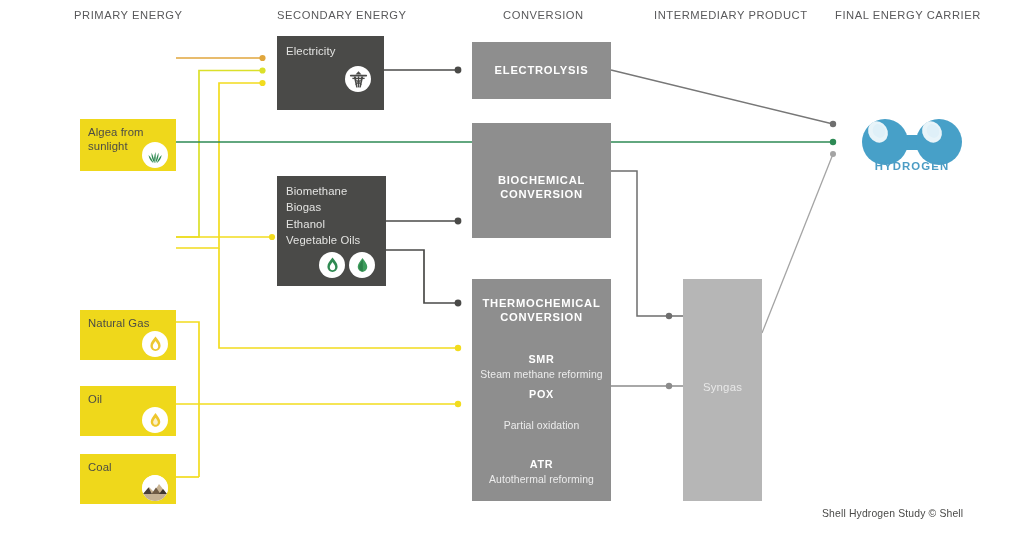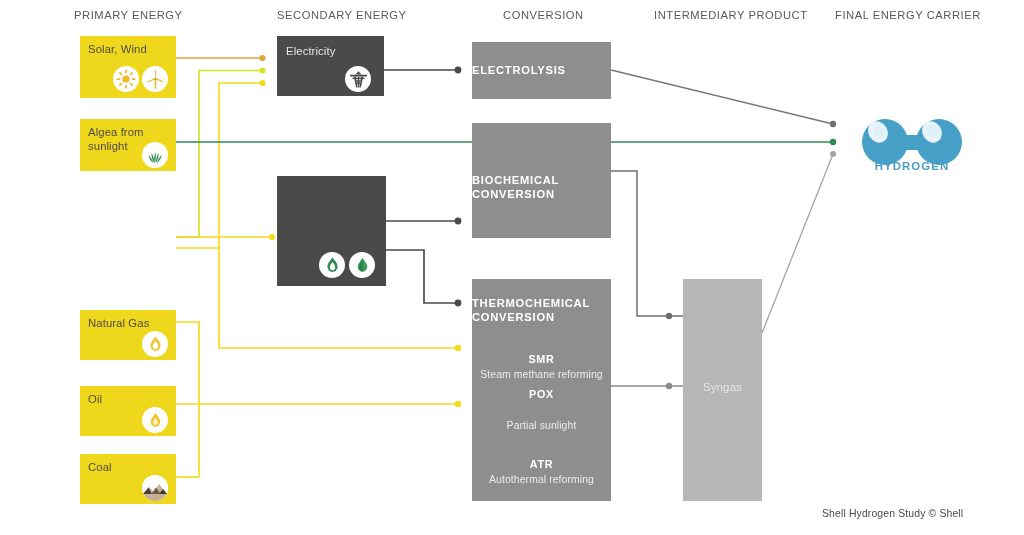--- a/index.html
+++ b/index.html
@@ -31,21 +31,21 @@
     font-size:11.3px;color:#4c4c46;line-height:14px;letter-spacing:.1px;
   }
   .dlabel{
     position:absolute;left:9px;top:7px;
     font-size:11.3px;color:#e3e3e1;line-height:16.4px;letter-spacing:.1px;
   }
   .dlabel div{white-space:nowrap;}
 
   .conv-title{
     position:absolute;left:0;right:0;
-    color:#ffffff;font-weight:bold;
+    text-align:center;color:#ffffff;font-weight:bold;
     font-size:11.2px;letter-spacing:.75px;line-height:14.5px;
   }
   .sub-strong{
     position:absolute;left:0;right:0;text-align:center;color:#ffffff;
     font-weight:bold;font-size:10.8px;letter-spacing:.7px;
   }
   .sub-light{
     position:absolute;left:0;right:0;text-align:center;color:#ececec;
     font-size:10.4px;letter-spacing:.1px;
   }
@@ -132,43 +132,20 @@
 
       <path d="M611,386 H683" stroke="#8b8b8b" stroke-width="1.5"></path>
       <circle cx="669" cy="386" r="3.2" fill="#8b8b8b"></circle>
 
       <path d="M762,333 L833,154" stroke="#a4a4a4" stroke-width="1.3"></path>
       <circle cx="833" cy="154" r="3.0" fill="#a4a4a4"></circle>
 
     </g>
   </svg>
 
-  <div class="box yellow" style="left:80px;top:36px;width:96px;height:62px;">
-    <div class="ylabel">Solar, Wind</div>
-    <div class="badge" style="left:33px;top:30px;width:26px;height:26px;">
-      <svg width="20" height="20" viewBox="0 0 24 24">
-        <circle cx="12" cy="12" r="4.3" fill="#f0b823"></circle>
-        <g stroke="#f0b823" stroke-width="2.1" stroke-linecap="round">
-          <path d="M12 1.6V4.2M12 19.8v2.6M1.6 12H4.2M19.8 12h2.6"></path>
-          <path d="M4.7 4.7l1.9 1.9M17.4 17.4l1.9 1.9M19.3 4.7l-1.9 1.9M6.6 17.4l-1.9 1.9"></path>
-        </g>
-      </svg>
-    </div>
-    <div class="badge" style="left:62px;top:30px;width:26px;height:26px;">
-      <svg width="21" height="21" viewBox="0 0 24 24">
-        <rect x="11.1" y="11" width="1.8" height="11.5" fill="#d8ba36"></rect>
-        <g fill="#e2c24a">
-          <path d="M12 11 L11.2 1.8 L12.9 1.8 L12.8 11 Z"></path>
-          <path d="M12 11.6 L3.4 15.4 L2.6 13.9 L11.4 10.4 Z"></path>
-          <path d="M12 11.6 L20.6 15.4 L21.4 13.9 L12.6 10.4 Z"></path>
-        </g>
-        <circle cx="12" cy="11.3" r="1.5" fill="#cdae2e"></circle>
-      </svg>
-    </div>
-  </div>
 
   <div class="box yellow" style="left:80px;top:119px;width:96px;height:52px;">
     <div class="ylabel" style="top:6px">Algea from</div>
     <div class="ylabel" style="top:20px">sunlight</div>
     <div class="badge" style="left:62px;top:23px;width:26px;height:26px;">
       <svg width="20" height="20" viewBox="0 0 24 24">
         <g fill="#2f8a52">
           <path d="M12 22c-1.6-4 -1.3-9 .6-13.6 .5 4.6 .3 9.3 -.6 13.6Z"></path>
           <path d="M11.4 21.6c-2.6-3.2 -3.9-7.6 -3.5-12.2 1.9 3.8 3.2 8.1 3.5 12.2Z"></path>
           <path d="M12.8 21.6c2.5-3.2 3.8-7.6 3.4-12.2 -1.9 3.8 -3.2 8.1 -3.4 12.2Z"></path>
@@ -209,39 +186,45 @@
           <path d="M1 19 L7 12 L12 17 L17 9 L25 19 Z" fill="#c8b393"></path>
           <path d="M1 19 L6.5 12.4 L10 19 Z" fill="#4a4039"></path>
           <path d="M9.5 19 L14 12.5 L18.5 19 Z" fill="#6e5a44"></path>
           <path d="M17 19 L21 14 L25 19 Z" fill="#3e362f"></path>
           <rect x="0" y="19" width="26" height="7" fill="#c4b092"></rect>
         </g>
       </svg>
     </div>
   </div>
 
-  <div class="box dark" style="left:277px;top:36px;width:107px;height:60px;">
+  <div class="box dark" style="left:277px;top:36px;width:107px;height:74px;">
     <div class="dlabel">Electricity</div>
     <div class="badge" style="left:68px;top:30px;width:26px;height:26px;">
       <svg width="21" height="21" viewBox="0 0 24 24">
         <g fill="#4a4a48">
           <rect x="2.2" y="6.6" width="19.6" height="1.9" rx=".9"></rect>
           <rect x="5.0" y="10.0" width="14.0" height="1.5"></rect>
           <path d="M6.6 8.5 L9.4 21 L11 21 L8.9 8.5 Z"></path>
           <path d="M17.4 8.5 L14.6 21 L13 21 L15.1 8.5 Z"></path>
           <rect x="11.3" y="8.5" width="1.5" height="12.5"></rect>
           <path d="M9.3 13 L14.7 18.6 L15.6 17.8 L10.2 12.2 Z"></path>
           <path d="M14.7 13 L9.3 18.6 L8.4 17.8 L13.8 12.2 Z"></path>
           <path d="M12 2.6 L8.6 6.4 L15.4 6.4 Z"></path>
         </g>
       </svg>
     </div>
   </div>
 
   <div class="box dark" style="left:277px;top:176px;width:109px;height:110px;">
+    <div class="dlabel">
+      <div>Biomethane</div>
+      <div>Biogas</div>
+      <div>Ethanol</div>
+      <div>Vegetable Oils</div>
+    </div>
     <div class="badge" style="left:42px;top:76px;width:26px;height:26px;">
       <svg width="19" height="19" viewBox="0 0 24 24">
         <path d="M12 2c3.6 4.4 6.4 7.4 6.4 11.4 0 4-2.9 6.8-6.4 6.8s-6.4-2.8-6.4-6.8C5.6 9.4 8.4 6.4 12 2Z" fill="#2f8a52"></path>
         <path d="M12 7.6c1.9 2.6 3.4 4.2 3.4 6.5 0 2.3-1.5 3.9-3.4 3.9s-3.4-1.6-3.4-3.9c0-2.3 1.5-3.9 3.4-6.5Z" fill="#ffffff"></path>
       </svg>
     </div>
     <div class="badge" style="left:72px;top:76px;width:26px;height:26px;">
       <svg width="19" height="19" viewBox="0 0 24 24">
         <path d="M12 2.4c3.3 4.6 6 7.6 6 11.3 0 3.6-2.7 6.3-6 6.3s-6-2.7-6-6.3c0-3.7 2.7-6.7 6-11.3Z" fill="#3d9c5c"></path>
         <path d="M12.4 4.2c0 5.4 0 11.4 0 15.6 -2.9-.3-4.6-2.7-4.6-5.8 0-3.3 2.3-6.4 4.6-9.8Z" fill="#2c8049"></path>
@@ -259,21 +242,21 @@
   </div>
 
   <div class="box grey" style="left:472px;top:279px;width:139px;height:222px;padding-left:48px;">
     <div class="conv-title" style="top:17px">THERMOCHEMICAL</div>
     <div class="conv-title" style="top:31px">CONVERSION</div>
 
     <div class="sub-strong" style="top:74px">SMR</div>
     <div class="sub-light" style="top:90px">Steam methane reforming</div>
 
     <div class="sub-strong" style="top:109px">POX</div>
-    <div class="sub-light" style="top:141px">Partial sunlight</div>
+    <div class="sub-light" style="top:141px">Partial oxidation</div>
 
     <div class="sub-strong" style="top:179px">ATR</div>
     <div class="sub-light" style="top:195px">Autothermal reforming</div>
   </div>
 
   <div class="box lgrey" style="left:683px;top:279px;width:79px;height:222px;">
     <div class="syngas-label" style="top:102px">Syngas</div>
   </div>
 
   <div id="h2-wrap">

